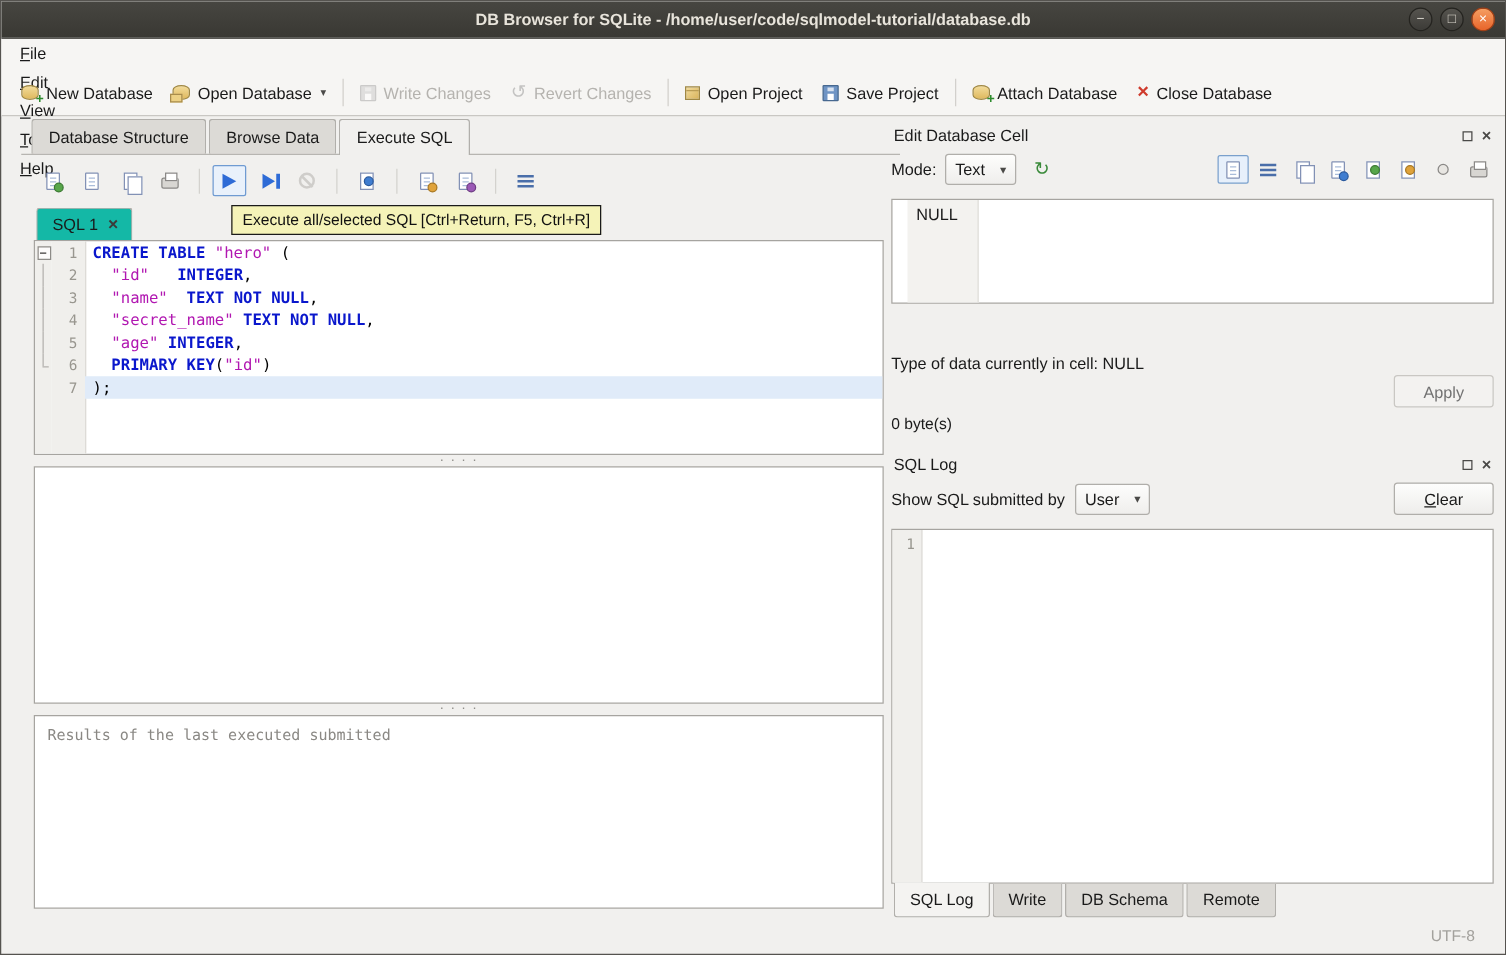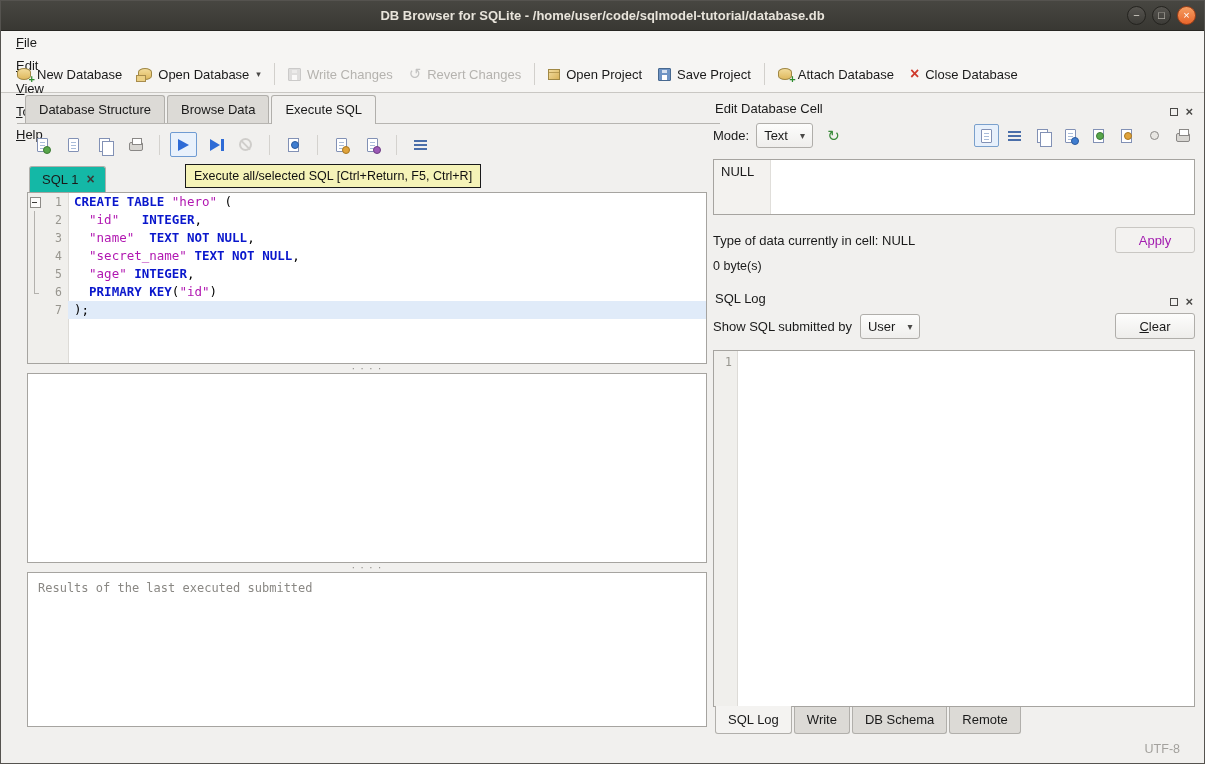--- a/index.html
+++ b/index.html
@@ -96,37 +96,37 @@
   .splitter { height:9px; position:relative; }
   .splitter::after { content:"· · · ·"; position:absolute; left:50%; top:50%; transform:translate(-50%,-60%); color:#8f8d89; font-size:11px; letter-spacing:1px; }
   .pane { border:1px solid #a6a4a0; background:#fff; }
   .results-grid { height:190px; }
   .results-msg { flex:1; font-family:"DejaVu Sans Mono", monospace; font-size:12px; color:#8a8884; padding:8px 10px; overflow:hidden; }
 
   .tooltip { position:absolute; left:168px; top:71px; z-index:50; background:#f5f3b8; border:1px solid #1a1a1a; padding:4px 8px; font-size:12.5px; color:#111; white-space:nowrap; }
 
   
   .dock { position:absolute; left:703px; right:0; top:92px; bottom:28px; display:flex; flex-direction:column; padding:0 9px; }
-  .dock-header { display:flex; align-items:flex-end; justify-content:space-between; padding:8px 2px 7px; }
+  .dock-header { display:flex; align-items:center; justify-content:space-between; padding:8px 2px 7px; }
   .dock-icons { display:flex; gap:7px; align-items:center; }
   .float-ic { width:8px; height:8px; border:1px solid #4a4947; display:inline-block; }
   .close-ic { font-weight:bold; color:#4a4947; font-size:13px; line-height:9px; }
   .mode-row { display:flex; align-items:center; gap:7px; margin:0 0 11px; }
   .combo { height:25px; background:linear-gradient(#fdfdfc,#efeeec); border:1px solid #b0aeaa; border-radius:3px; display:inline-flex; align-items:center; justify-content:space-between; padding:0 7px; gap:12px; }
   .combo .arrow { color:#4a4947; font-size:10px; }
   .iconbtn { width:27px; height:25px; display:flex; align-items:center; justify-content:center; border:1px solid transparent; border-radius:2px; }
   .cell-icons { display:flex; gap:3px; margin-left:auto; align-items:center; }
   .cell-btn { width:25px; height:23px; display:flex; align-items:center; justify-content:center; border:1px solid transparent; border-radius:2px; }
   .cell-btn.active { border-color:#7aa0cc; background:#e7f0fb; }
-  .cell-editor { height:56px; border:1px solid #a6a4a0; background:#fff; display:flex; }
+  .cell-editor { height:84px; border:1px solid #a6a4a0; background:#fff; display:flex;padding-left:12px; }
   .cell-gutter { width:57px; background:#f3f2ef; border-right:1px solid #e0deda; padding:4px 0 0 7px; }
   .cell-body { flex:1; }
   .type-row { display:flex; align-items:center; justify-content:space-between; margin-top:12px; }
   .btn { min-width:80px; height:26px; border:1px solid #b0aeaa; border-radius:3px; background:linear-gradient(#fdfdfc,#eeedeb); font-size:13px; font-family:inherit; color:#1a1a1a; cursor:default; }
-  .btn.disabled { color:#a21caf; background:#f3f2f0; border-color:#c9c7c3; }
+  .btn.disabled { color:#737373; background:#f3f2f0; border-color:#c9c7c3;margin-top:45px; }
   .byte-row { margin-top:6px; font-size:12.5px; }
   .dock-header.log { margin-top:10px; }
   .log-controls { display:flex; align-items:center; gap:8px; margin:0 0 11px; }
   .log-area { flex:1; border:1px solid #a6a4a0; background:#fff; display:flex; }
   .log-gutter { width:24px; background:#f0efec; border-right:1px solid #dddbd7; color:#98968f; font-family:"DejaVu Sans Mono", monospace; font-size:11.5px; text-align:right; padding:4px 5px 0 0; }
   .log-body { flex:1; }
   .dock-tabs { height:28px; display:flex; gap:2px; padding-left:2px; align-items:flex-start; }
   .dock-tab { padding:5px 12px 6px; background:#dcdad6; border:1px solid #b1afab; border-top:none; border-radius:0 0 3px 3px; cursor:default; }
   .dock-tab.active { background:#f4f3f1; position:relative; top:-1px; padding-top:6px; }
 

